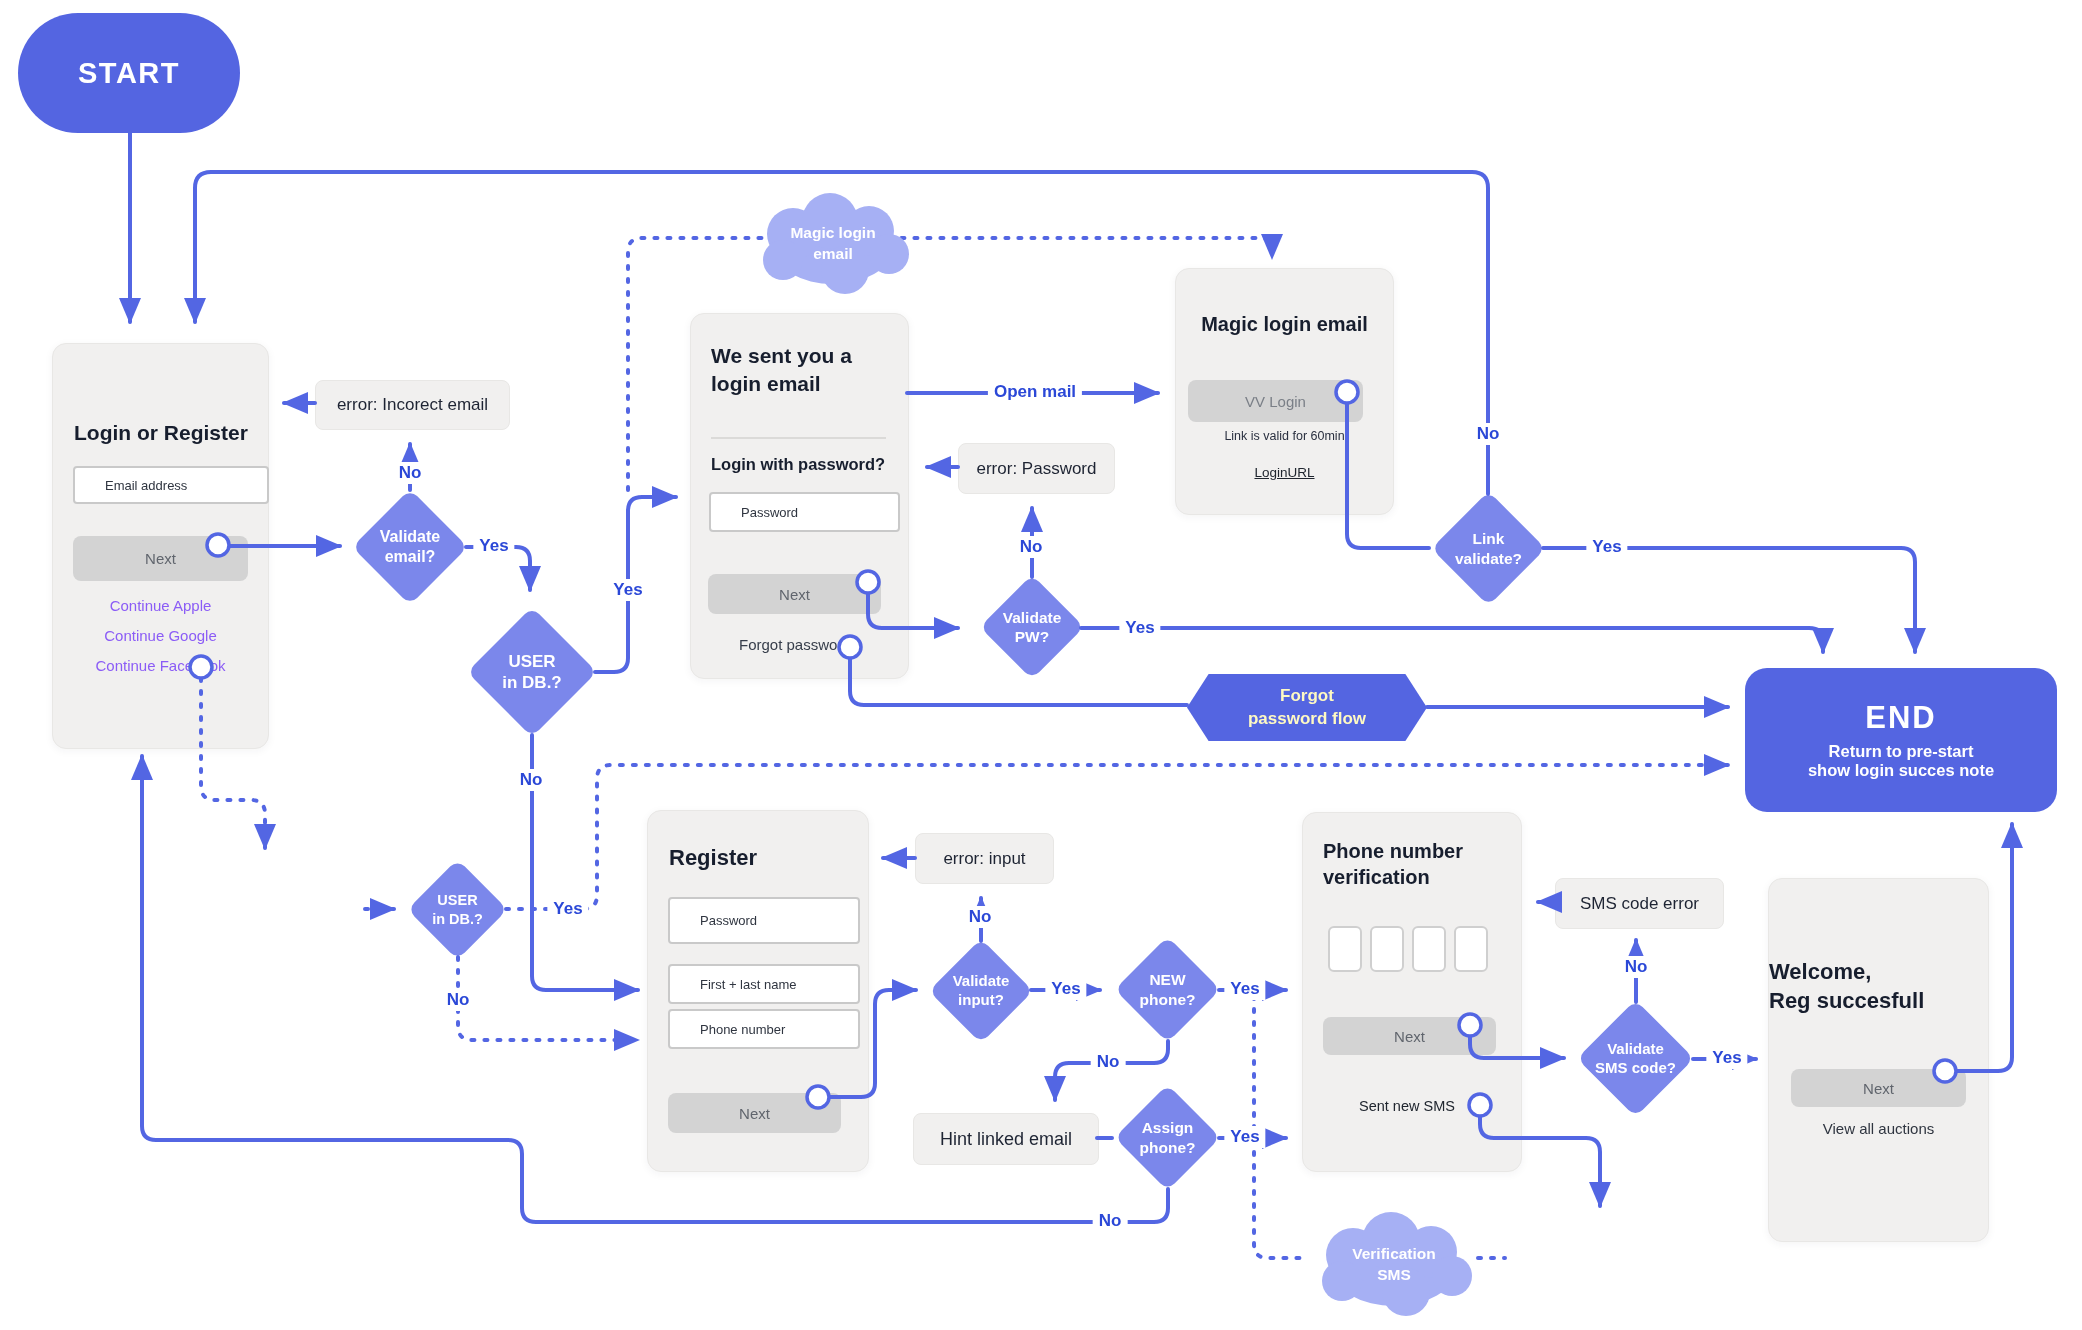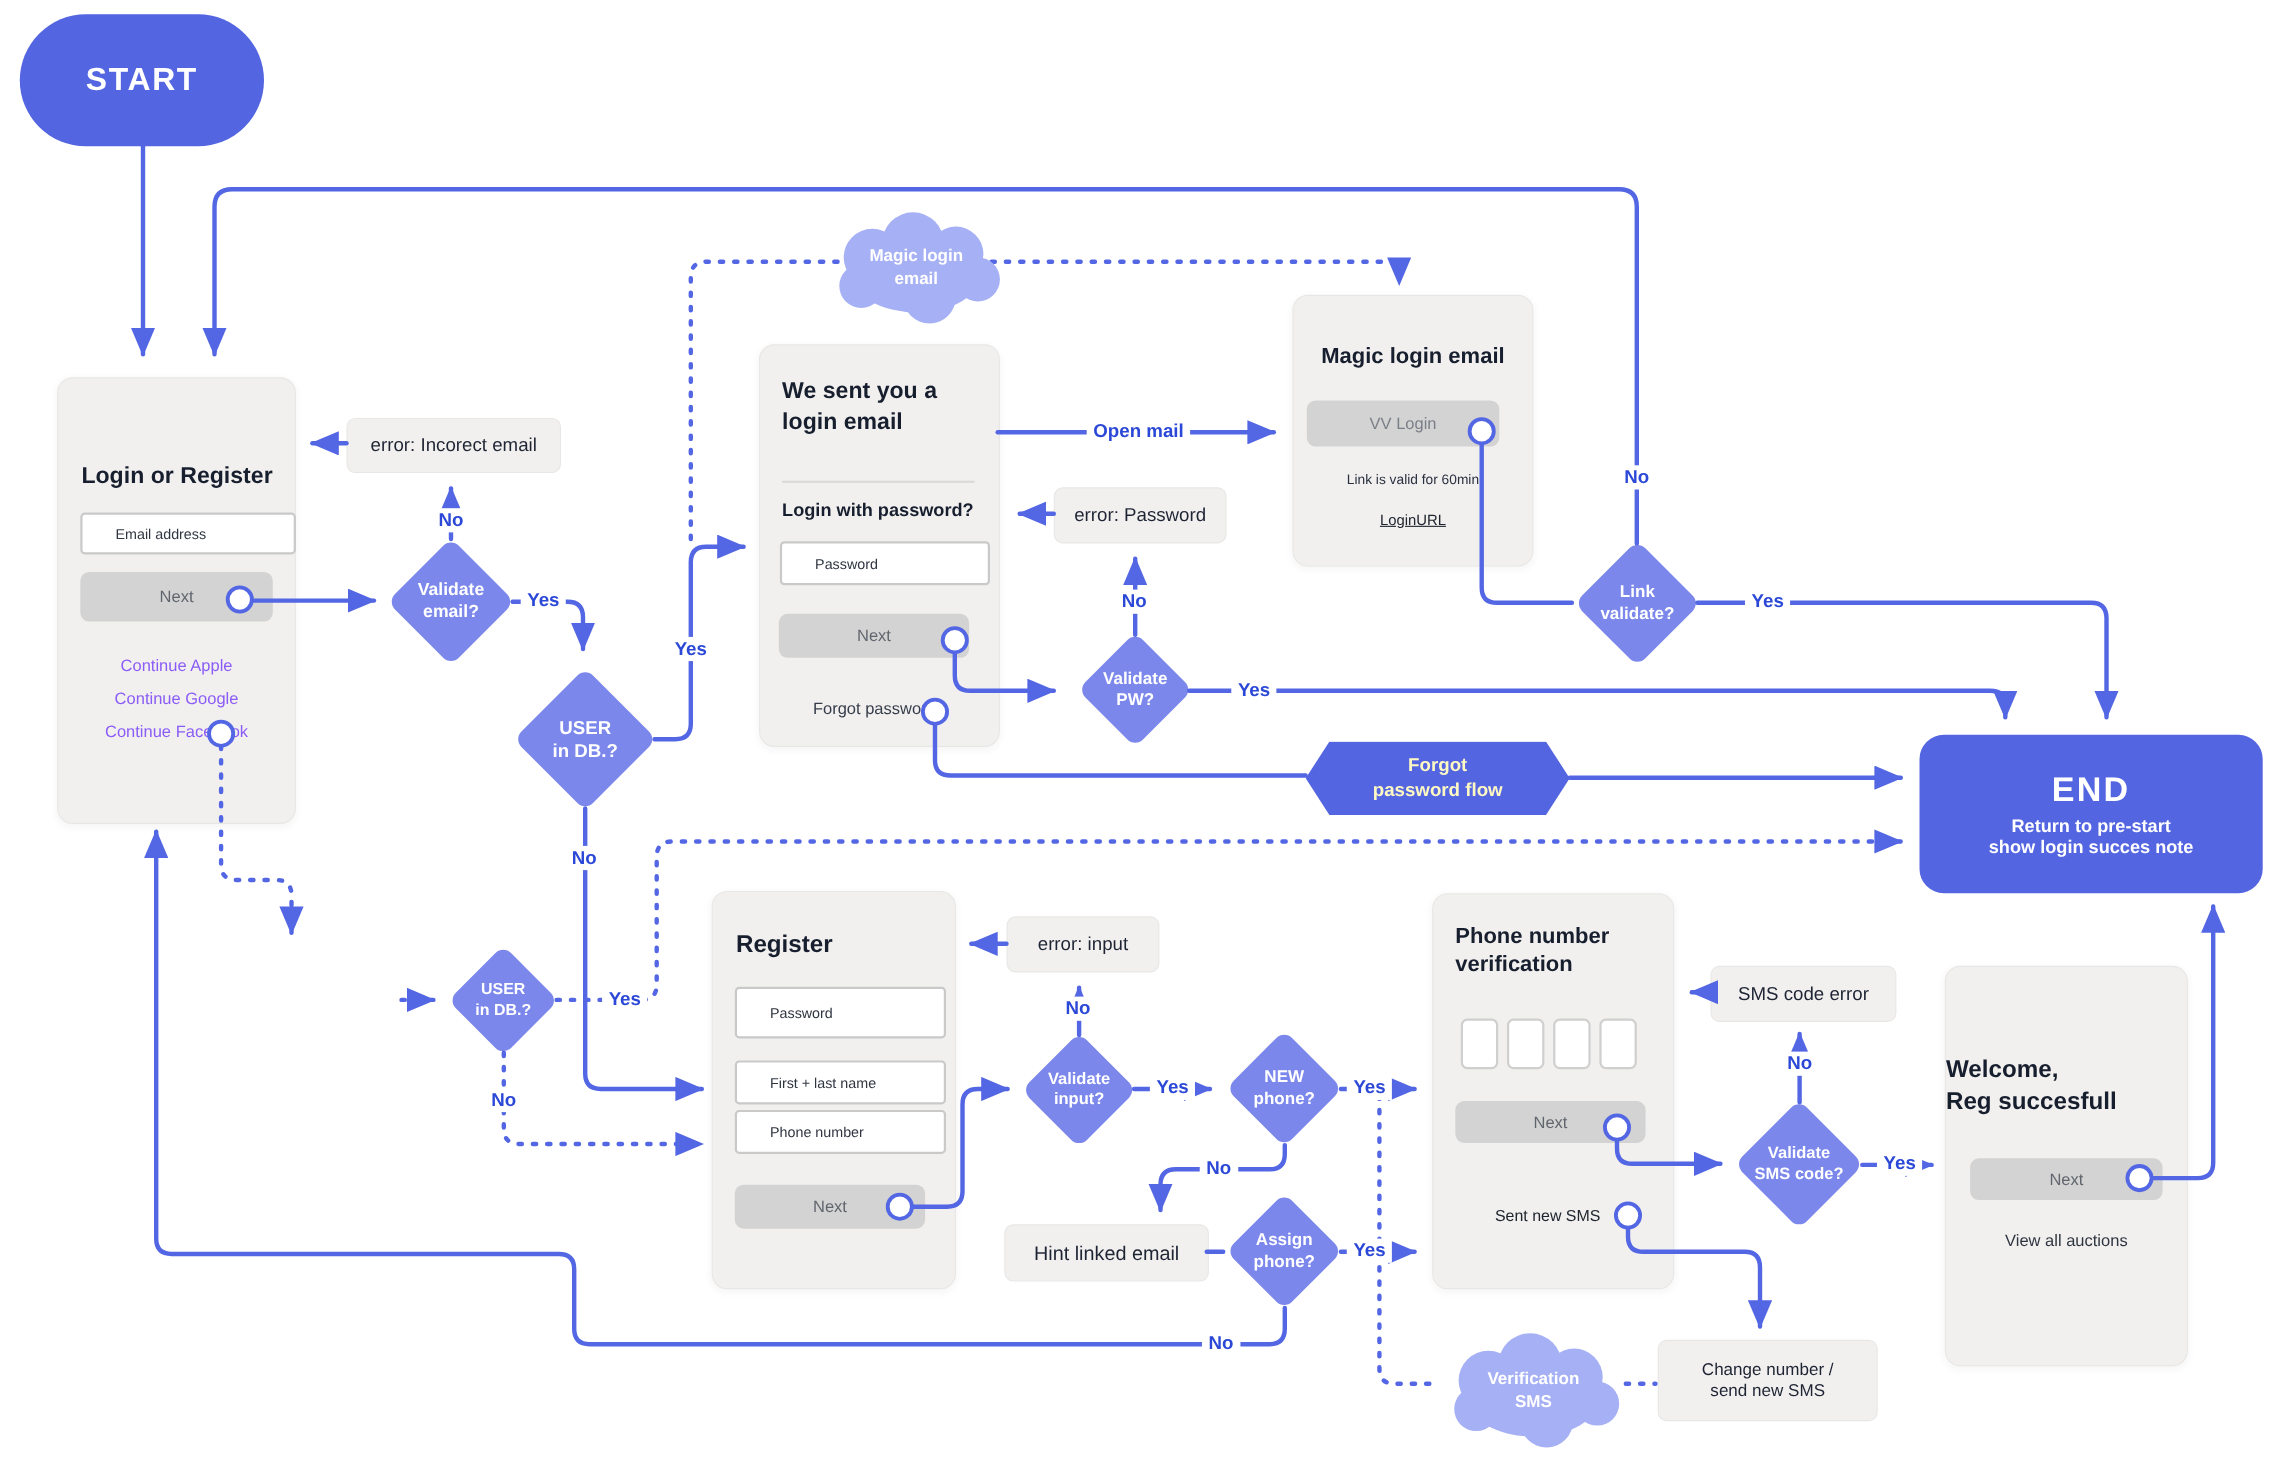--- a/index.html
+++ b/index.html
@@ -5,21 +5,21 @@
   html,body{margin:0;padding:0;background:#fff;}
   #stage{position:relative;width:2082px;height:1330px;background:#fff;overflow:hidden;
          font-family:"Liberation Sans",sans-serif;}
   
   .panel{position:absolute;background:#F1F0EF;border:1px solid #E8E7E5;border-radius:14px;
          box-shadow:0 2px 8px rgba(30,35,60,.05);}
   .ptitle{position:absolute;font-weight:700;color:#171E2E;line-height:1.32;}
   .pinput{position:absolute;background:#fff;border:2px solid #C9C9C9;border-radius:4px;
           display:flex;align-items:center;padding-left:30px;color:#2F3540;font-size:13px;}
   .pbtn{position:absolute;background:#D3D3D3;border-radius:8px;display:flex;align-items:center;
-        justify-content:center;color:#60656D;font-size:15px;}
+        justify-content:center;color:#60656D;font-size:15px;margin-top:16px;}
   .plink{position:absolute;color:#8b5cf6;font-size:15px;}
   .note{position:absolute;background:#F1F0EF;border:1px solid #E8E7E5;border-radius:8px;
         display:flex;align-items:center;justify-content:center;color:#1E2433;font-size:17px;
         text-align:center;line-height:1.25;}
   .bignode{position:absolute;background:#5465E1;color:#fff;display:flex;flex-direction:column;
            align-items:center;justify-content:center;font-weight:700;}
   .diamond{position:absolute;}
   .diamond .sq{position:absolute;inset:0;background:#7B87EB;border-radius:10px;transform:rotate(45deg);}
   .diamond .dl{position:absolute;inset:-18px;display:flex;flex-direction:column;align-items:center;
                justify-content:center;color:#fff;font-weight:700;text-align:center;line-height:1.25;}
@@ -110,24 +110,20 @@
     <div class="pbtn" style="left:22px;top:174px;width:175px;height:38px;">Next</div>
     <div class="plink" style="left:0;top:241px;width:219px;text-align:center;color:#2F3540;">View all auctions</div>
   </div>
 
 
   <div class="note" style="left:315px;top:380px;width:193px;height:48px;">error: Incorect email</div>
   <div class="note" style="left:958px;top:443px;width:155px;height:49px;">error: Password</div>
   <div class="note" style="left:915px;top:833px;width:137px;height:49px;">error: input</div>
   <div class="note" style="left:1555px;top:878px;width:167px;height:49px;">SMS code error</div>
   <div class="note" style="left:913px;top:1113px;width:184px;height:50px;font-size:18px;">Hint linked email</div>
-  <div class="note" style="left:1507px;top:1218px;width:198px;height:72px;font-size:15.5px;flex-direction:column;">
-    <span>Change number /</span>
-    <span>send new SMS</span>
-  </div>
 
   <div class="diamond" style="left:369px;top:506px;width:82px;height:82px;">
     <div class="sq"></div>
     <div class="dl" style="font-size:16px;">
       <span>Validate</span>
         <span>email?</span>
       </div>
   </div>
   <div class="diamond" style="left:486px;top:626px;width:92px;height:92px;">
     <div class="sq"></div>

